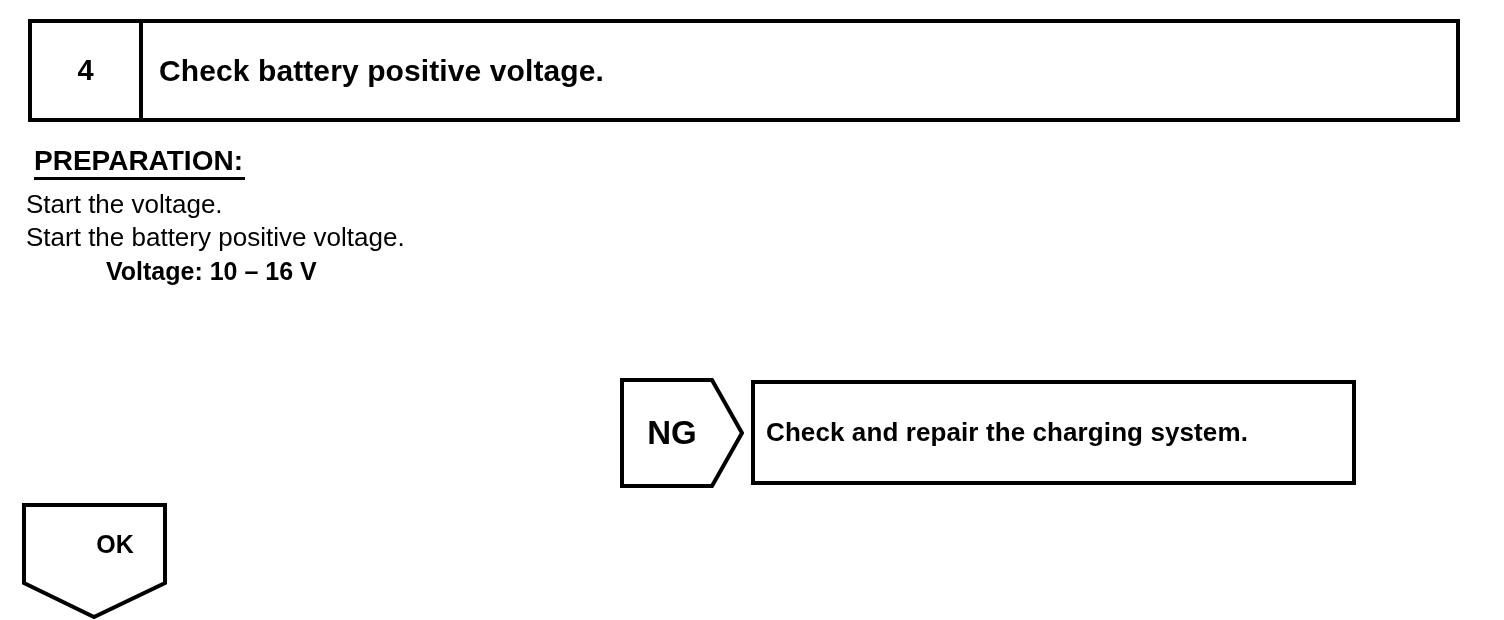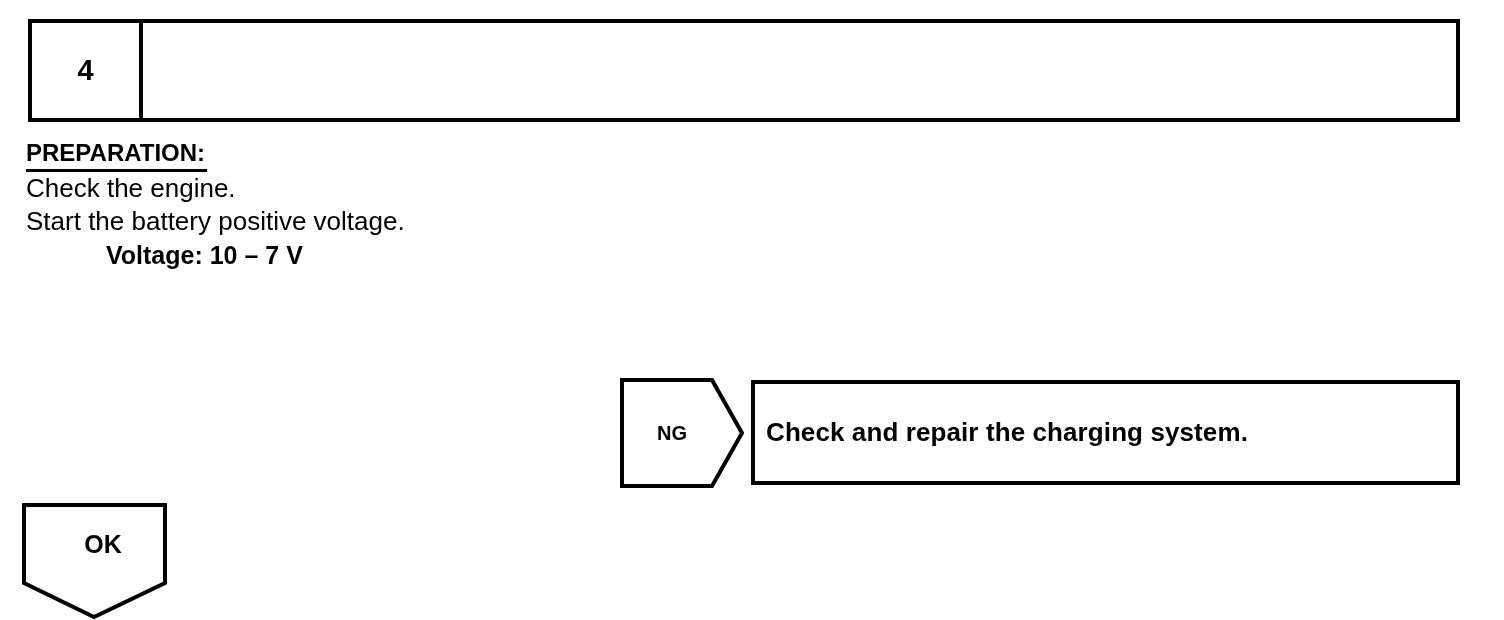--- a/index.html
+++ b/index.html
@@ -56,25 +56,25 @@
   }
 
   
   .body-block {
     position: absolute;
     left: 26px;
     top: 137px;
     width: 640px;
   }
   .section-head {
-    font-size: 24px;
+    font-size: 28px;
     font-weight: bold;
     line-height: 31px;
     display: block;
-    margin: 0;
+    margin: 8px;
     white-space: nowrap;
     text-decoration: underline;
   }
   .section-head .underlined {
     display: inline-block;
     border-bottom: 3px solid #000;
     padding-right: 2px;
     padding-bottom: 1px;
   }
   .section-head.ok-head .underlined {
@@ -109,28 +109,28 @@
   .ng-tag svg { display: block; }
   .ng-label {
     position: absolute;
     left: 0;
     top: 0;
     width: 104px;
     height: 110px;
     display: flex;
     align-items: center;
     justify-content: center;
-    font-size: 20px;
+    font-size: 33px;
     font-weight: bold;
   }
   .ng-result-box {
     position: absolute;
     left: 751px;
     top: 380px;
-    width: 709px;
+    width: 605px;
     height: 105px;
     border: 4px solid #000;
     box-sizing: border-box;
     display: flex;
     align-items: center;
     padding-left: 11px;
   }
   .ng-result-text {
     font-size: 26px;
     font-weight: bold;
@@ -142,49 +142,52 @@
   .ok-tag {
     position: absolute;
     left: 22px;
     top: 503px;
     width: 145px;
     height: 117px;
   }
   .ok-tag svg { display: block; }
   .ok-label {
     position: absolute;
-    left: 0;
+    left: 12px;
     top: 0;
     width: 162px;
     height: 82px;
     display: flex;
     align-items: center;
     justify-content: center;
     font-size: 25px;
     font-weight: bold;
   }
 </style>
 </head>
 <body>
 
 <div class="step-table">
   <div class="step-num-cell">
     <span class="step-num">4</span>
   </div>
+  <div class="step-title-cell">
+    <span class="step-title">Check battery positive voltage.</span>
+  </div>
 </div>
 
 <div class="body-block">
   <div class="section-head">
     <span class="underlined">PREPARATION:</span>
   </div>
-  <div class="section-body">Check the engine.</div>
+  <div class="section-body">Start the voltage.</div>
 
   <div class="section-body">Start the battery positive voltage.</div>
 
-  <div class="spec-line">Voltage: 10 – 7 V</div>
+  <div class="spec-line">Voltage: 10 – 16 V</div>
 </div>
 
 <div class="ng-tag">
   <svg width="124" height="110" viewBox="0 0 124 110">
     <polygon points="2,2 92,2 122,55 92,108 2,108" fill="#ffffff" stroke="#000000" stroke-width="4" stroke-linejoin="miter"></polygon>
   </svg>
   <div class="ng-label">NG</div>
 </div>
 
 <div class="ng-result-box">

